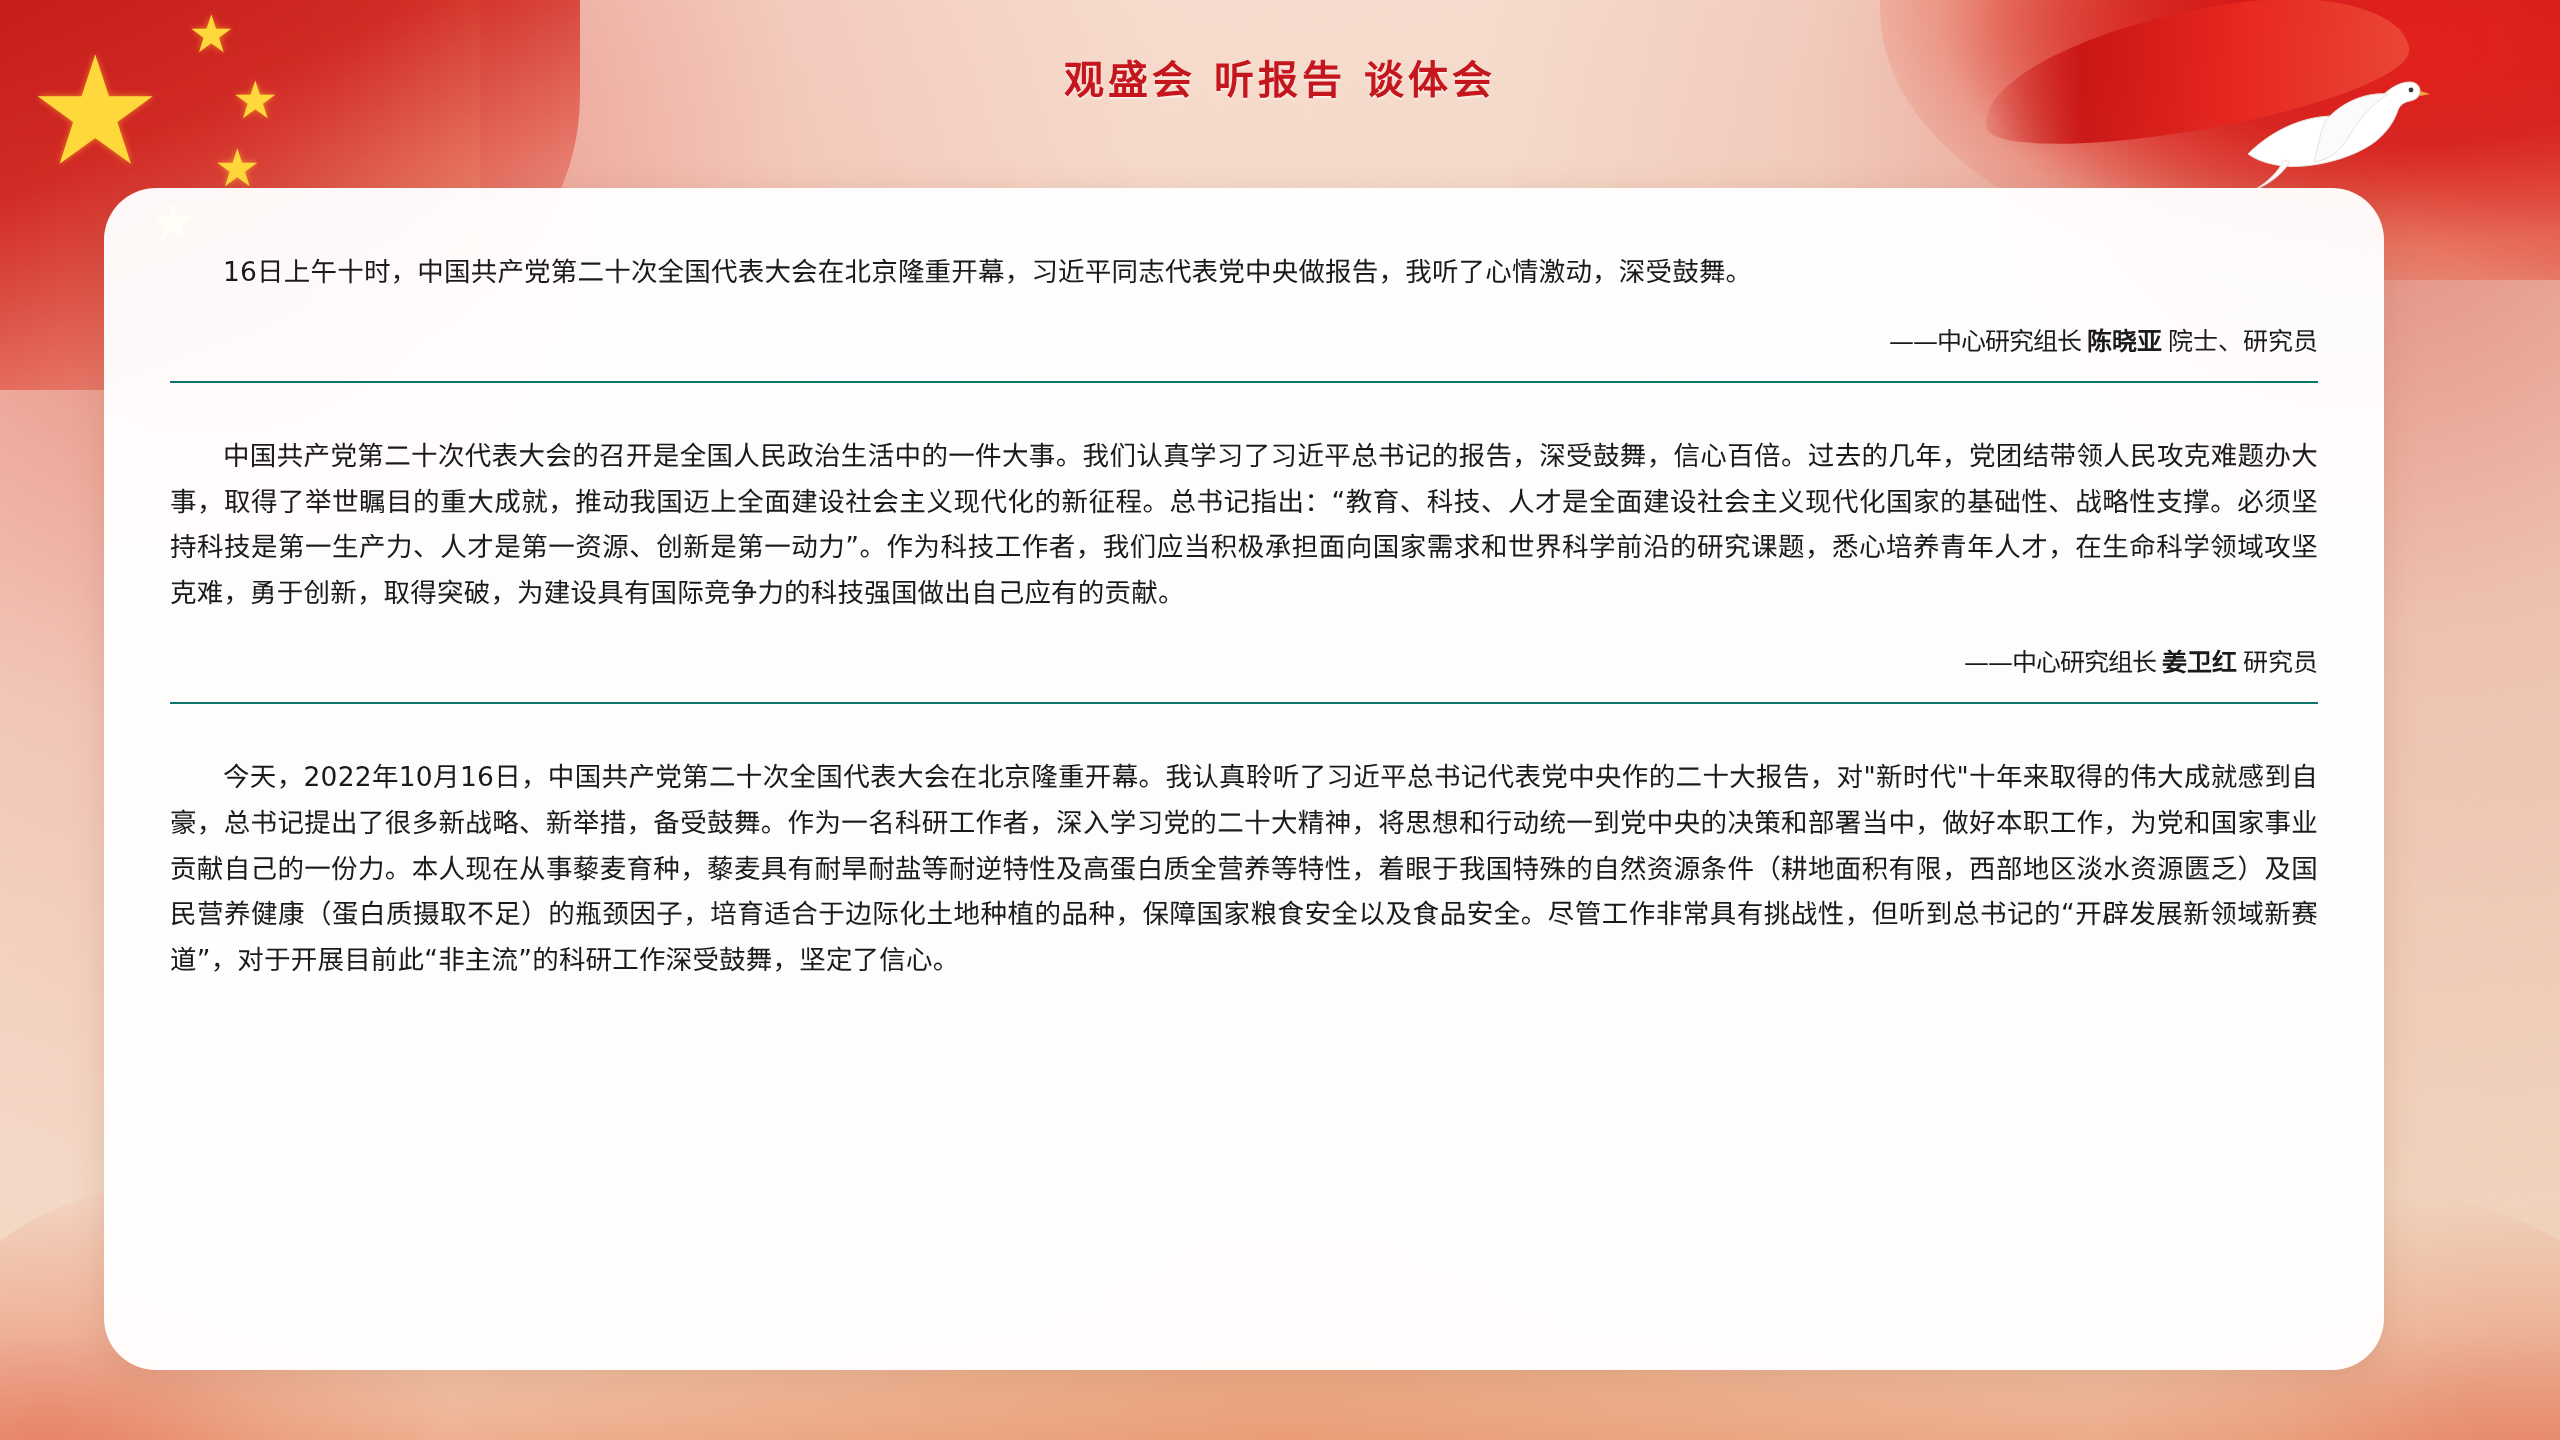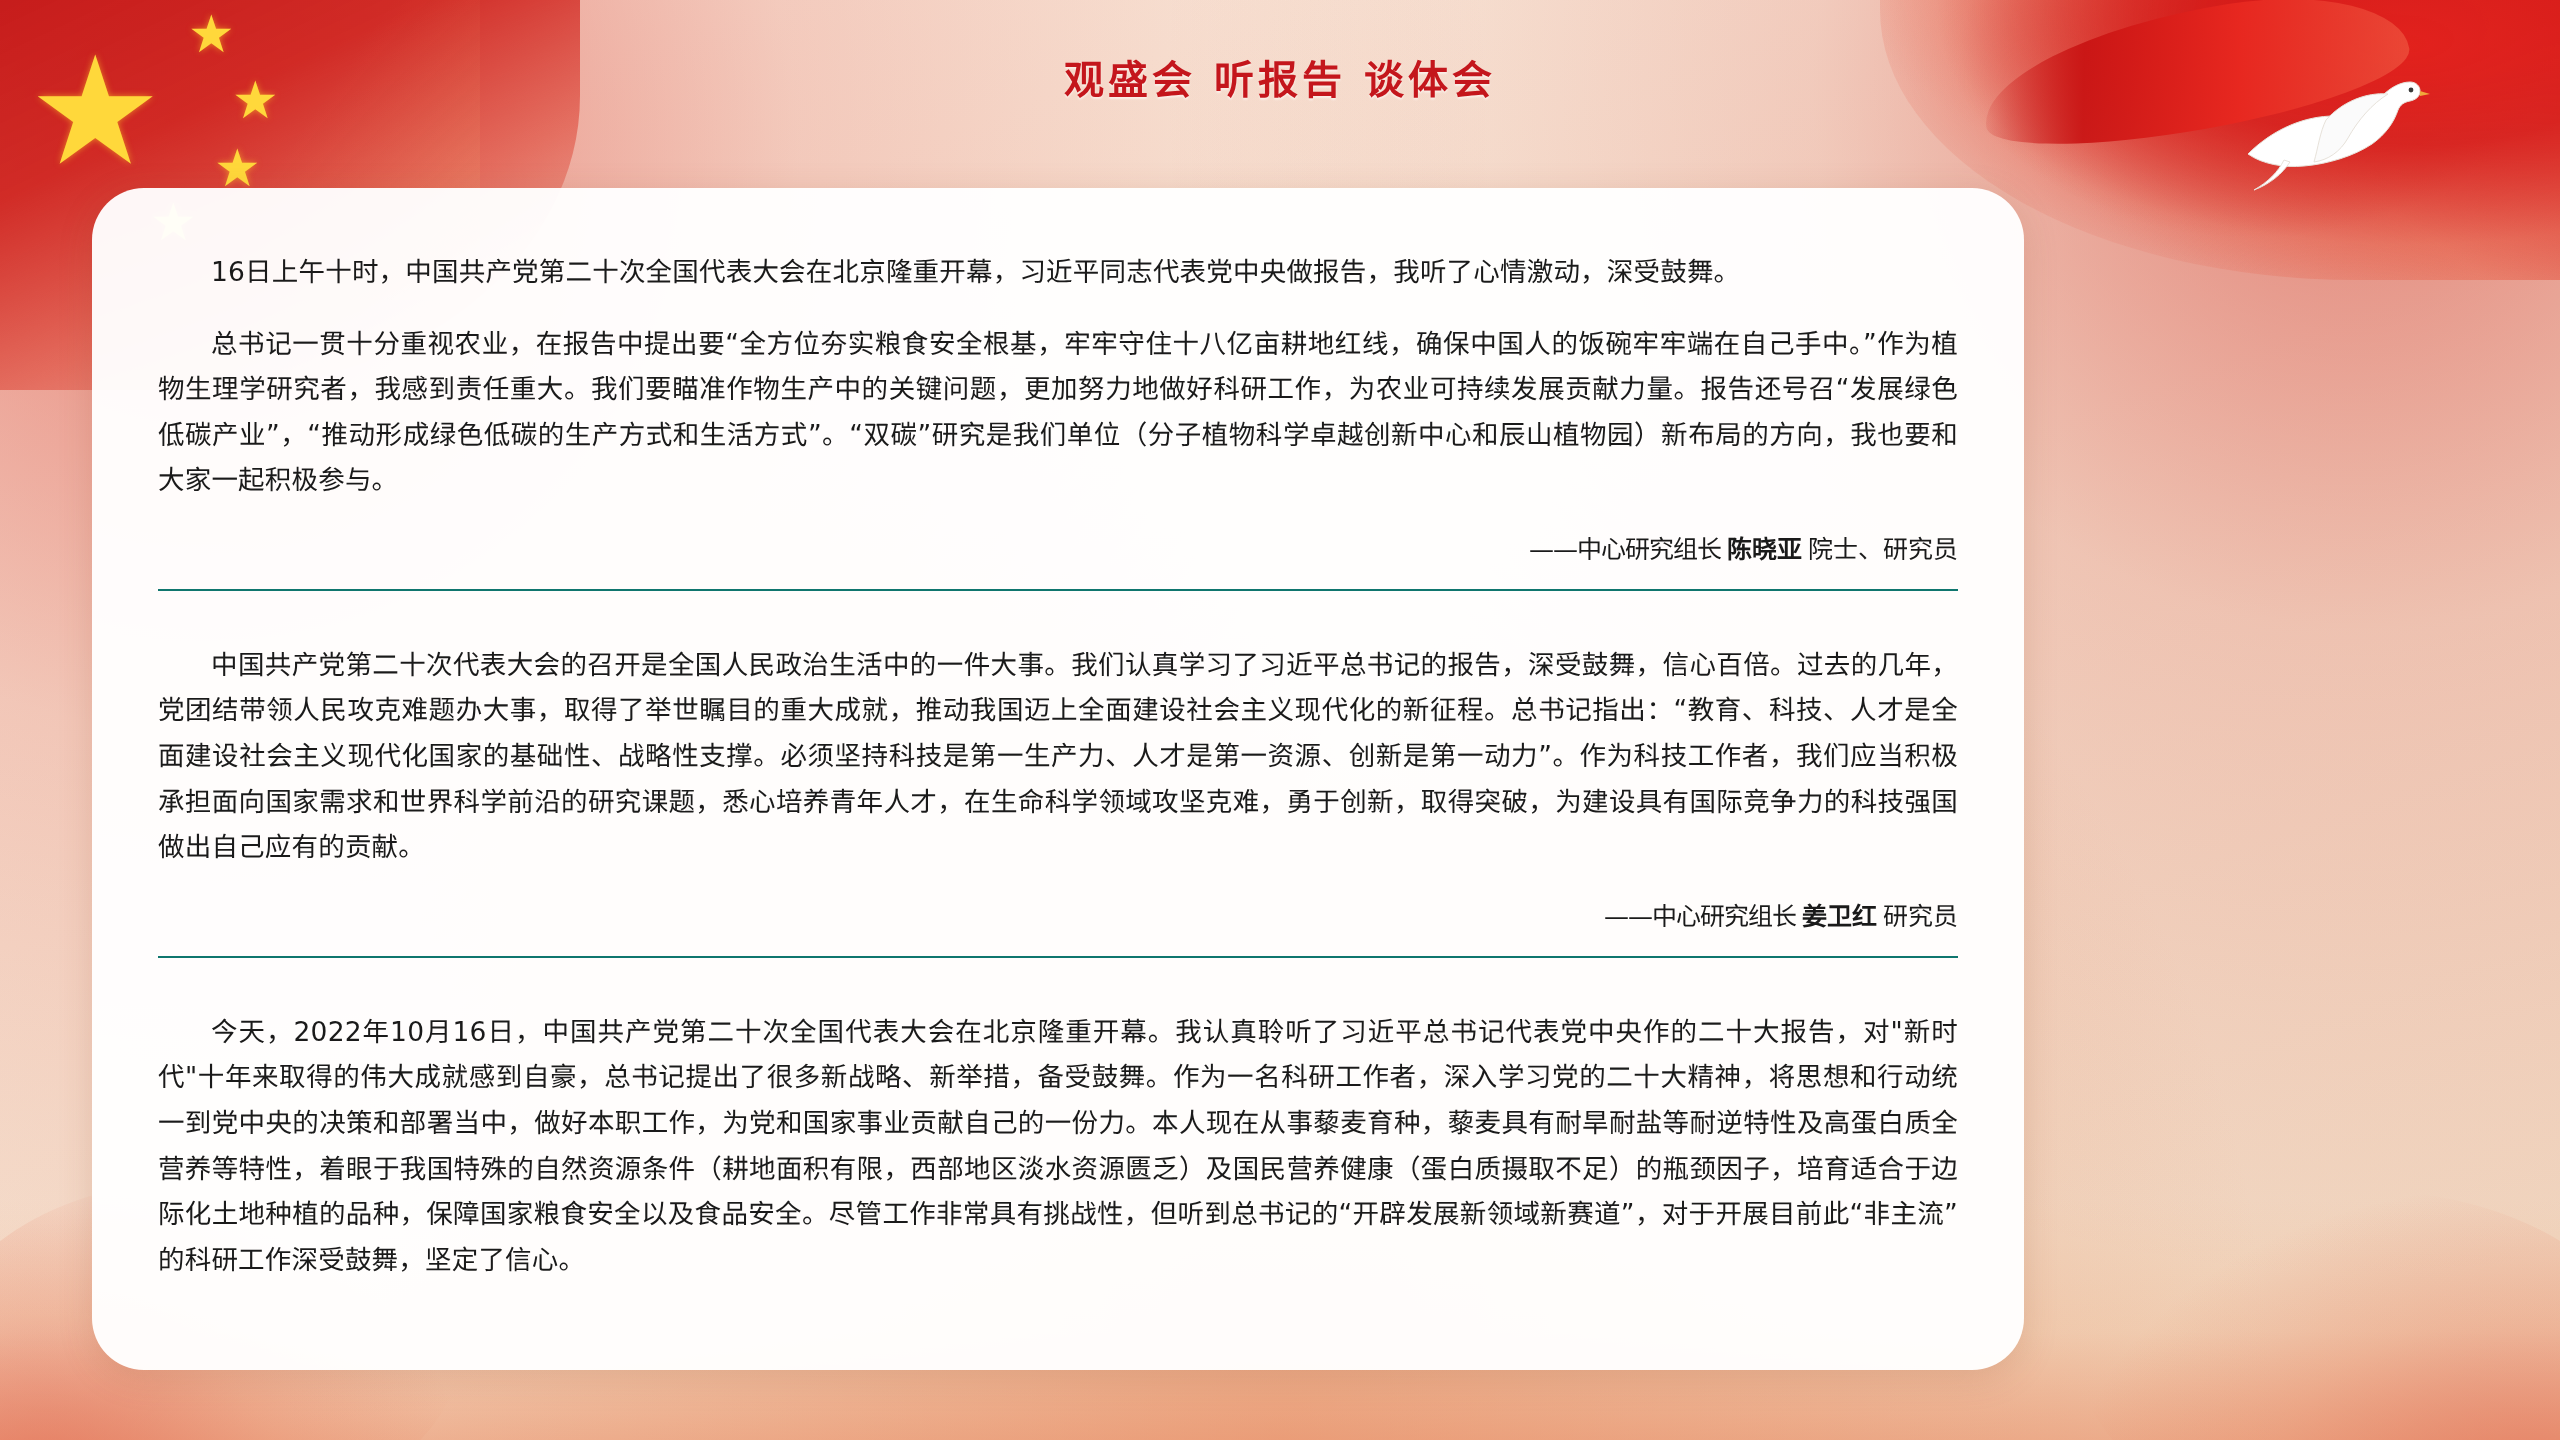--- a/index.html
+++ b/index.html
@@ -129,23 +129,23 @@
     letter-spacing: 4px;
     color: #c4161c;
     text-shadow: 0 2px 2px rgba(255, 255, 255, 0.55);
     font-family: "DejaVu Sans", "Liberation Sans", sans-serif;
     z-index: 5;
   }
 
   
   .card {
     position: absolute;
-    left: 92px;
+    left: 104px;
     top: 188px;
-    width: 1932px;
+    width: 2280px;
     height: 1182px;
     background: rgba(255, 255, 255, 0.96);
     border-radius: 52px;
     box-shadow: 0 8px 34px rgba(150, 70, 40, 0.18);
     padding: 34px 66px 0 66px;
     box-sizing: border-box;
     z-index: 4;
   }
 
   .entry {
@@ -206,21 +206,20 @@
       <path d="M190 33 L200 36 L190 38 Z" fill="#f0a93c"></path>
     </svg>
   </div>
 
   <div class="title">观盛会 听报告 谈体会</div>
 
   <div class="card">
 
     <div class="entry">
       <p class="entry-body">16日上午十时，中国共产党第二十次全国代表大会在北京隆重开幕，习近平同志代表党中央做报告，我听了心情激动，深受鼓舞。</p>
-      <p class="entry-body">总书记一贯十分重视农业，在报告中提出要“全方位夯实粮食安全根基，牢牢守住十八亿亩耕地红线，确保中国人的饭碗牢牢端在自己手中。”作为植物生理学研究者，我感到责任重大。我们要瞄准作物生产中的关键问题，更加努力地做好科研工作，为农业可持续发展贡献力量。报告还号召“发展绿色低碳产业”，“推动形成绿色低碳的生产方式和生活方式”。“双碳”研究是我们单位（分子植物科学卓越创新中心和辰山植物园）新布局的方向，我也要和大家一起积极参与。</p>
       <div class="signature">
         <span class="dash">——中心研究组长</span><span class="sig-name">陈晓亚</span><span>院士、研究员</span>
       </div>
     </div>
 
     <div class="entry">
       <p class="entry-body">中国共产党第二十次代表大会的召开是全国人民政治生活中的一件大事。我们认真学习了习近平总书记的报告，深受鼓舞，信心百倍。过去的几年，党团结带领人民攻克难题办大事，取得了举世瞩目的重大成就，推动我国迈上全面建设社会主义现代化的新征程。总书记指出：“教育、科技、人才是全面建设社会主义现代化国家的基础性、战略性支撑。必须坚持科技是第一生产力、人才是第一资源、创新是第一动力”。作为科技工作者，我们应当积极承担面向国家需求和世界科学前沿的研究课题，悉心培养青年人才，在生命科学领域攻坚克难，勇于创新，取得突破，为建设具有国际竞争力的科技强国做出自己应有的贡献。</p>
       <div class="signature">
         <span class="dash">——中心研究组长</span><span class="sig-name">姜卫红</span><span>研究员</span>
       </div>

